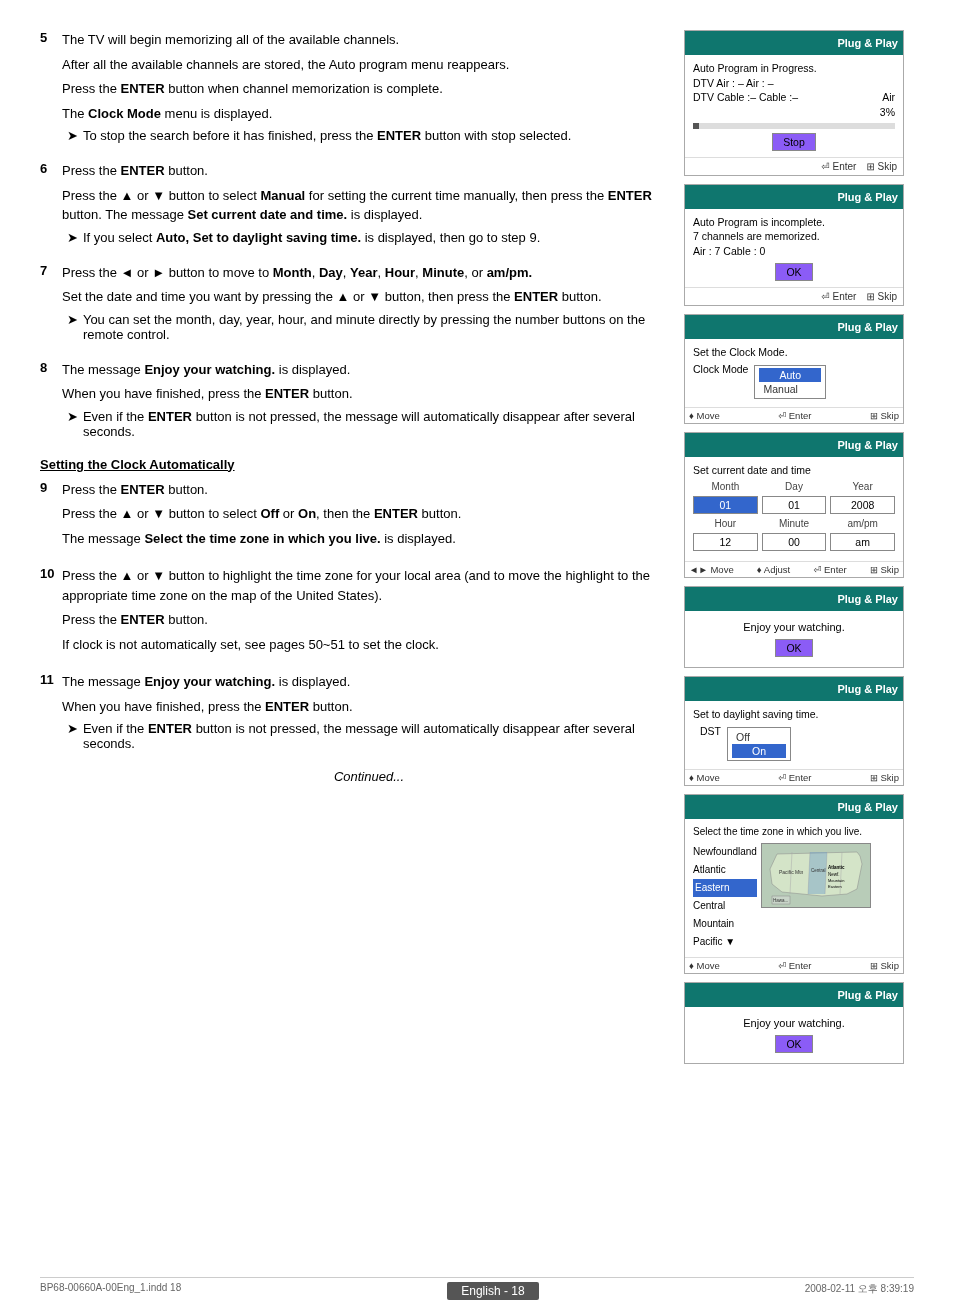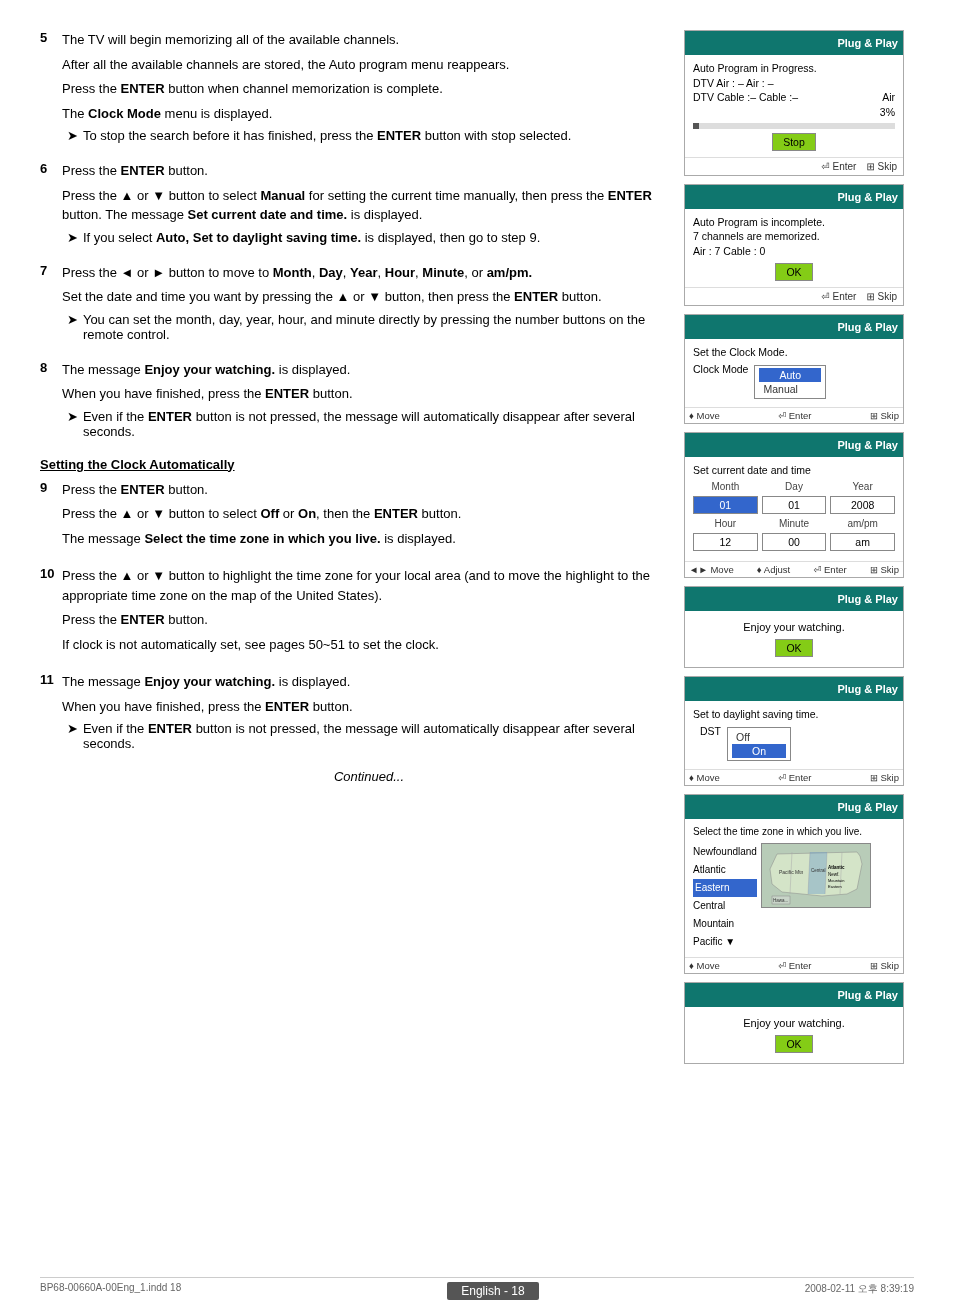--- a/index.html
+++ b/index.html
@@ -114,21 +114,21 @@
       display: flex;
       justify-content: flex-end;
       align-items: center;
       padding: 3px 6px;
       border-top: 1px solid #ddd;
       gap: 10px;
       font-size: 10px;
     }
 
     .btn-stop, .btn-ok {
-      background: #84cc16;
+      background: #8b5cf6;
       border: 1px solid #888;
       padding: 2px 10px;
       font-size: 10.5px;
       cursor: pointer;
       display: inline-block;
       text-align: center;
     }
 
     .footer-icon {
       font-size: 10px;

